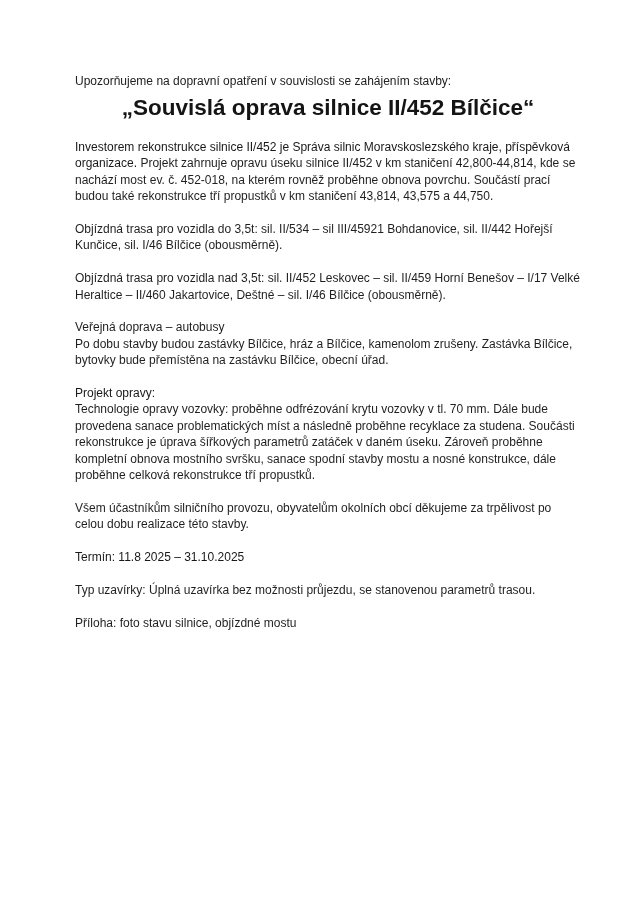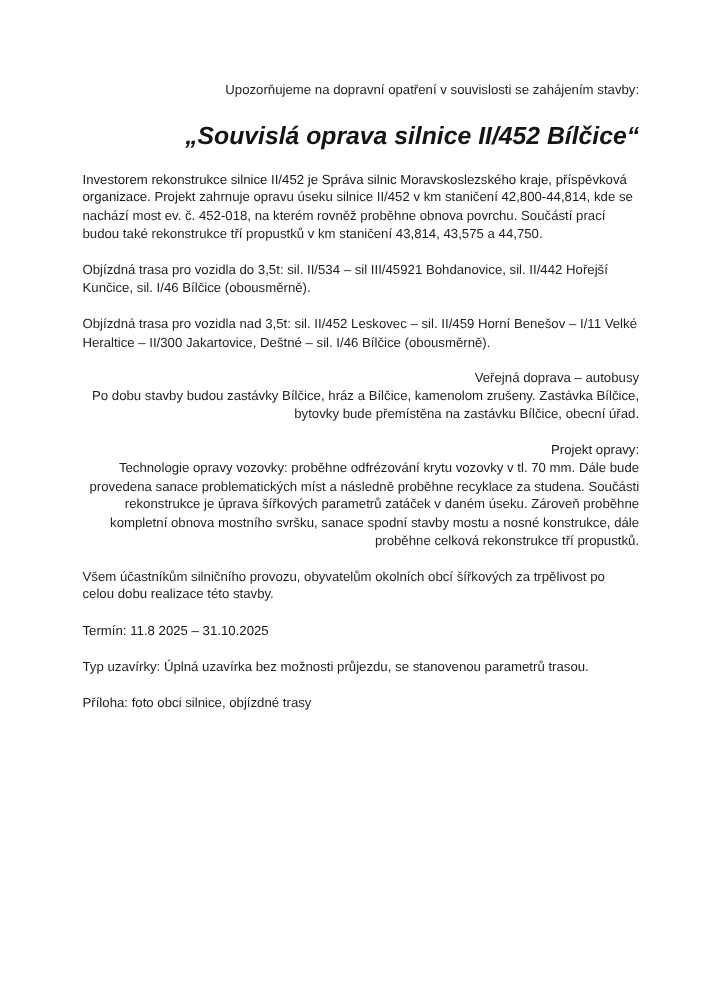--- a/index.html
+++ b/index.html
@@ -18,77 +18,75 @@
   }
   .content {
     position: absolute;
     left: 75px;
     top: 74px;
     width: 506px;
   }
   .intro {
     font-size: 12px;
     line-height: 14px;
-    text-align: right;
+    text-align: left;
     margin: 0;
     color: #222222;
   }
   .doc-title {
     font-size: 22.5px;
     font-weight: bold;
-    text-align: right;
+    text-align: center;
     line-height: 30px;
-    margin: 21px 0 16px 0;
+    margin: 5px 0 16px 0;
     color: #141414;
-    font-style: italic;
   }
   p.body-par {
     font-size: 12px;
     line-height: 16.4px;
     margin: 0 0 16.4px 0;
     text-align: left;
   }
   .bold {
     font-weight: normal;
     color: #181818;
   }
   .block {
     display: block;
-    text-align: right;
   }
 </style>
 </head>
 <body>
 
 <div class="page">
   <div class="content">
 
     <p class="intro">Upozorňujeme na dopravní opatření v souvislosti se zahájením stavby:</p>
 
     <h1 class="doc-title">„Souvislá oprava silnice II/452 Bílčice“</h1>
 
     <p class="body-par"><span class="bold">Investorem rekonstrukce silnice II/452 je Správa silnic Moravskoslezského kraje, příspěvková organizace.</span><span> Projekt zahrnuje opravu úseku silnice II/452 v km staničení 42,800-44,814, kde se nachází most ev. č. 452-018, na kterém rovněž proběhne obnova povrchu. Součástí prací budou také rekonstrukce tří propustků v km staničení 43,814, 43,575 a 44,750.</span></p>
 
 
     <p class="body-par">Objízdná trasa pro vozidla do 3,5t: sil. II/534 – sil III/45921 Bohdanovice, sil. II/442 Hořejší Kunčice, sil. I/46 Bílčice (obousměrně).</p>
 
-    <p class="body-par">Objízdná trasa pro vozidla nad 3,5t: sil. II/452 Leskovec – sil. II/459 Horní Benešov – I/11 Velké Heraltice – II/300 Jakartovice, Deštné – sil. I/46 Bílčice (obousměrně).</p>
+    <p class="body-par">Objízdná trasa pro vozidla nad 3,5t: sil. II/452 Leskovec – sil. II/459 Horní Benešov – I/17 Velké Heraltice – II/460 Jakartovice, Deštné – sil. I/46 Bílčice (obousměrně).</p>
 
     <p class="body-par">
         <span class="block">Veřejná doprava – autobusy</span>
         <span class="block">Po dobu stavby budou zastávky Bílčice, hráz a Bílčice, kamenolom zrušeny. Zastávka Bílčice, bytovky bude přemístěna na zastávku Bílčice, obecní úřad.</span>
       </p>
 
     <p class="body-par">
         <span class="block bold">Projekt opravy:</span>
         <span class="block">Technologie opravy vozovky: proběhne odfrézování krytu vozovky v tl. 70 mm. Dále bude provedena sanace problematických míst a následně proběhne recyklace za studena. Součásti rekonstrukce je úprava šířkových parametrů zatáček v daném úseku. Zároveň proběhne kompletní obnova mostního svršku, sanace spodní stavby mostu a nosné konstrukce, dále proběhne celková rekonstrukce tří propustků.</span>
       </p>
 
-    <p class="body-par">Všem účastníkům silničního provozu, obyvatelům okolních obcí šířkových za trpělivost po celou dobu realizace této stavby.</p>
+    <p class="body-par">Všem účastníkům silničního provozu, obyvatelům okolních obcí děkujeme za trpělivost po celou dobu realizace této stavby.</p>
 
     <p class="body-par bold">Termín: 11.8 2025 – 31.10.2025</p>
 
     <p class="body-par">Typ uzavírky: Úplná uzavírka bez možnosti průjezdu, se stanovenou parametrů trasou.</p>
 
-    <p class="body-par">Příloha: foto obci silnice, objízdné trasy</p>
+    <p class="body-par">Příloha: foto stavu silnice, objízdné mostu</p>
 
   </div>
 </div>
 
 </body></html>

